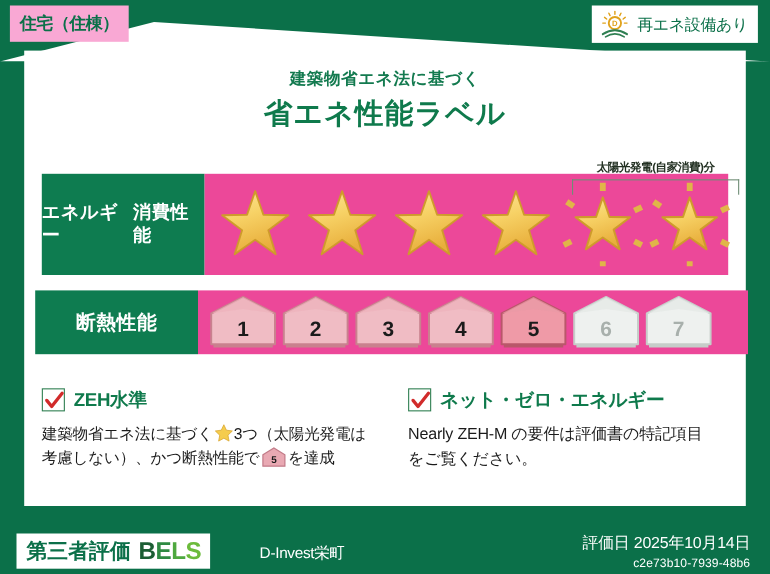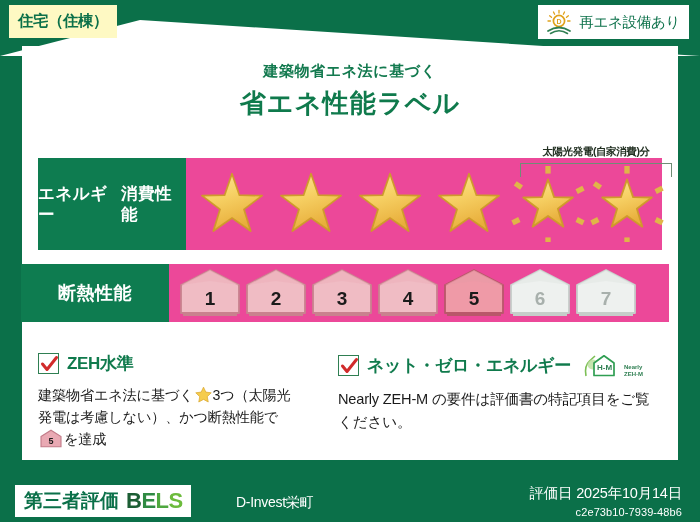--- a/index.html
+++ b/index.html
@@ -39,21 +39,21 @@
     width: 656px; height: 414px;
     background: #ffffff;
     z-index: 3;
   }
 
   
   .type-tag {
     position: absolute;
     left: 9px; top: 5px;
     width: 108px; height: 33px;
-    background: #fef9c3;
+    background: #f9a8d4;
     display: flex; align-items: center; justify-content: center;
     z-index: 6;
   }
   .type-tag span {
     color: #0b7049;
     font-size: 15.5px;
     font-weight: bold;
     letter-spacing: -0.5px;
     white-space: nowrap;
   }
@@ -99,21 +99,21 @@
   }
 
   
   .row {
     position: absolute;
     z-index: 5;
     display: flex;
     align-items: stretch;
   }
   .row-energy { left: 38px; top: 158px; width: 624px; height: 92px; }
-  .row-insul  { left: 21px; top: 264px; width: 648px; height: 58px; }
+  .row-insul  { left: 32px; top: 264px; width: 648px; height: 58px; }
 
   .row-title {
     width: 148px;
     background: #0e7c50;
     color: #ffffff;
     display: flex; flex-direction: row;
     align-items: center; justify-content: center;
     font-weight: bold;
     line-height: 1.25;
     letter-spacing: 0.5px;
@@ -492,32 +492,20 @@
     </div>
 
     <div class="check-col right">
       <div class="check-head">
         <div class="check-box">
           <svg width="21" height="21" viewBox="0 0 21 21">
             <path d="M3.5 10 L8 15.5 L17.5 3.5" fill="none" stroke="#d12b2b" stroke-width="3" stroke-linecap="round" stroke-linejoin="round"></path>
           </svg>
         </div>
         <div class="check-title">ネット・ゼロ・エネルギー</div>
-        <div class="zeh-logo">
-          <svg width="40" height="27" viewBox="0 0 40 27">
-            <path d="M3 24 Q1 14 6.5 9 Q12 4 12 4" fill="none" stroke="#7cbf55" stroke-width="1.6"></path>
-            <circle cx="9.5" cy="12.5" r="5" fill="#b8dd9a" opacity="0.8"></circle>
-            <path d="M11 23.5 L11 11 L21 3.8 L31 11 L31 23.5 Z" fill="#ffffff" stroke="#2f9e52" stroke-width="1.7" stroke-linejoin="round"></path>
-            <text x="21.5" y="17.5" font-size="8" font-family="Liberation Sans, sans-serif" font-weight="bold" fill="#2f7f52" text-anchor="middle">H-M</text>
-          </svg>
-          <svg width="26" height="18" viewBox="0 0 26 18">
-            <text x="0" y="8" font-size="6" font-family="Liberation Sans, sans-serif" font-weight="bold" fill="#2f7f52">Nearly</text>
-            <text x="0" y="15" font-size="6" font-family="Liberation Sans, sans-serif" font-weight="bold" fill="#2f7f52">ZEH-M</text>
-          </svg>
-        </div>
       </div>
       <div class="check-body">Nearly ZEH-M の要件は評価書の特記項目をご覧ください。</div>
     </div>
 
   </div>
 
   <div class="footer">
     <div class="bels-box">
       <span class="bels-jp">第三者評価</span>
       <span class="bels-en"><span class="b1">B</span><span class="b2">E</span><span class="b3">L</span><span class="b4">S</span></span>

